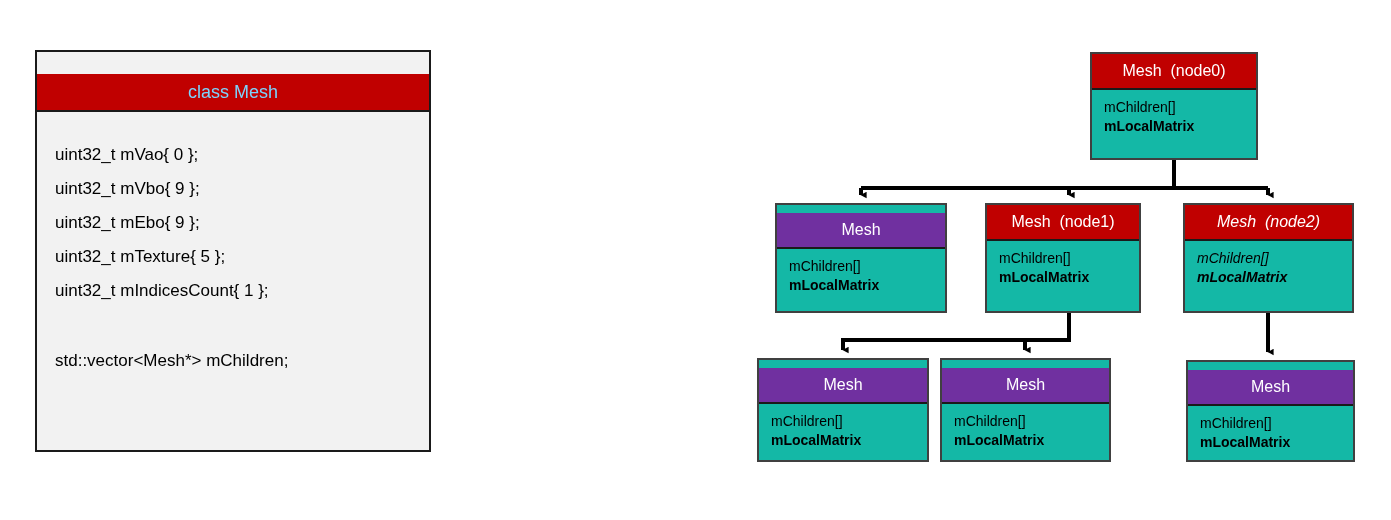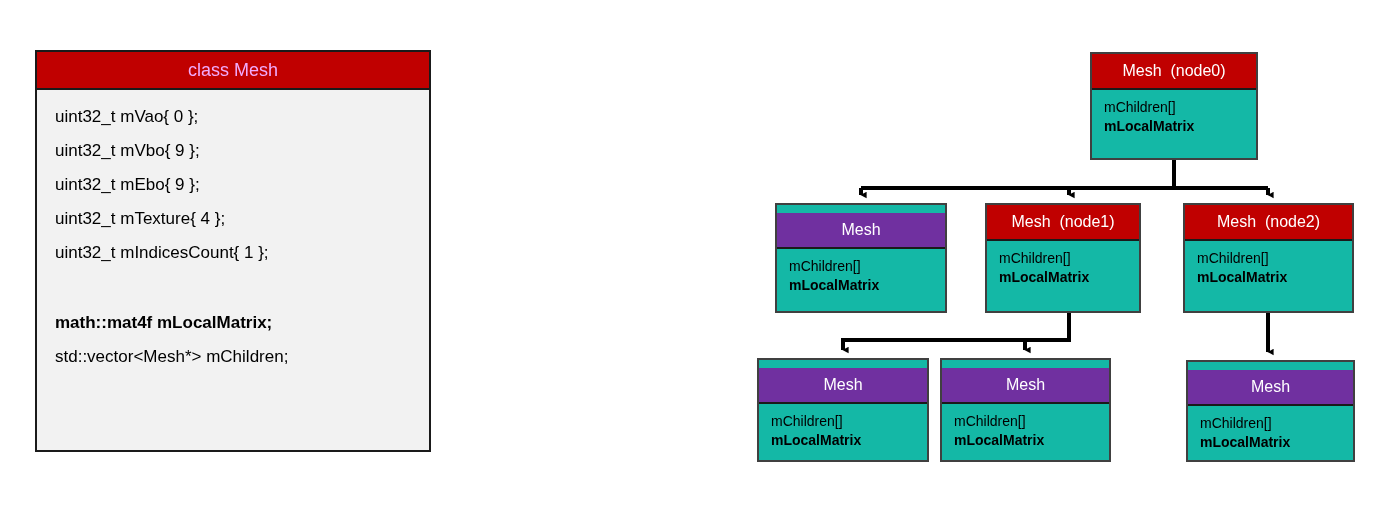--- a/index.html
+++ b/index.html
@@ -23,30 +23,31 @@
     top: 50px;
     width: 396px;
     height: 402px;
     border: 2px solid #1a1a1a;
     box-sizing: border-box;
     background: #F2F2F2;
   }
   #class-box-header {
     height: 38px;
     background: #C00000;
-    color: #f0abfc;
+    color: #7dd3fc;
     font-size: 18px;
     display: flex;
     align-items: center;
     justify-content: center;
     border-bottom: 2px solid #1a1a1a;
     box-sizing: border-box;
+    margin-top: 22px;
   }
   #class-box-body {
-    padding: 10px 0 0 18px;
+    padding: 26px 0 0 18px;
   }
   .class-field {
     font-size: 17px;
     line-height: 34px;
     white-space: pre;
   }
   .class-field.bold { font-weight: bold; }
   .class-gap { height: 36px; }
 
   
@@ -100,26 +101,25 @@
 </head>
 <body>
 
 <div id="class-box">
   <div id="class-box-header">class Mesh</div>
   <div id="class-box-body">
     <div>
       <div class="class-field">uint32_t mVao{ 0 };</div>
       <div class="class-field">uint32_t mVbo{ 9 };</div>
       <div class="class-field">uint32_t mEbo{ 9 };</div>
-      <div class="class-field">uint32_t mTexture{ 4 };</div>
+      <div class="class-field">uint32_t mTexture{ 5 };</div>
       <div class="class-field">uint32_t mIndicesCount{ 1 };</div>
     </div>
     <div class="class-gap"></div>
     <div>
-      <div class="class-field bold">math::mat4f mLocalMatrix;</div>
       <div class="class-field">std::vector&lt;Mesh*&gt; mChildren;</div>
     </div>
   </div>
 </div>
 
 <div id="tree">
   <svg id="connectors" viewBox="0 0 640 440" xmlns="http://www.w3.org/2000/svg">
     <defs>
       <marker id="arrowhead" markerWidth="7" markerHeight="7" refX="3.2" refY="5.6" orient="auto" markerUnits="userSpaceOnUse">
         <path d="M0,0 L6.4,0 L3.2,6.2 Z" fill="#000000"></path>
@@ -157,21 +157,21 @@
   </div>
 
   <div class="node" style="left:245px; top:163px; width:156px; height:110px;">
     <div class="node-header red">Mesh  (node1)</div>
     <div class="node-body">
       <div class="node-line">mChildren[]</div>
       <div class="node-line bold">mLocalMatrix</div>
     </div>
   </div>
 
-  <div class="node" style="left:443px; top:163px; width:171px; height:110px;">
+  <div class="node" style="left:443px; top:163px; width:171px; height:110px;font-style:italic;">
     <div class="node-header red">Mesh  (node2)</div>
     <div class="node-body">
       <div class="node-line">mChildren[]</div>
       <div class="node-line bold">mLocalMatrix</div>
     </div>
   </div>
 
   <div class="node" style="left:17px; top:318px; width:172px; height:104px;">
     <div class="node-header purple">Mesh</div>
     <div class="node-body">

